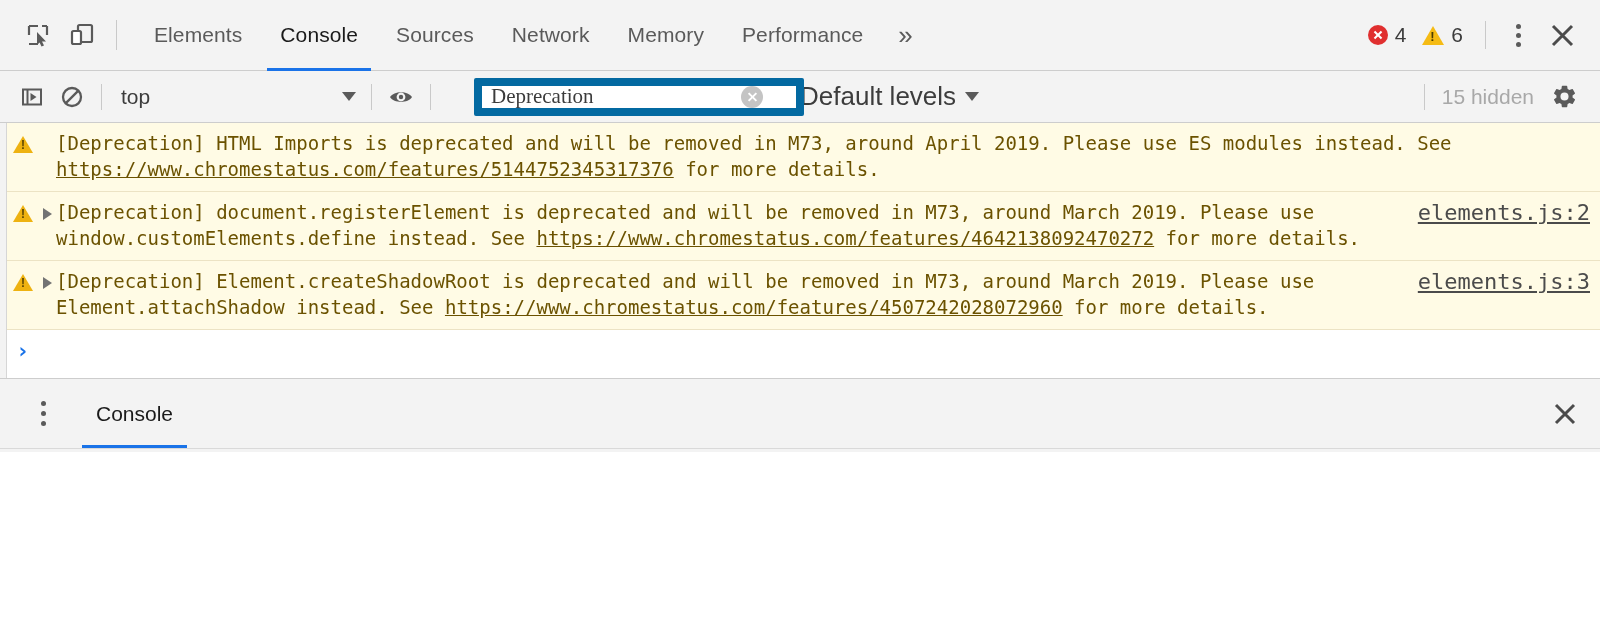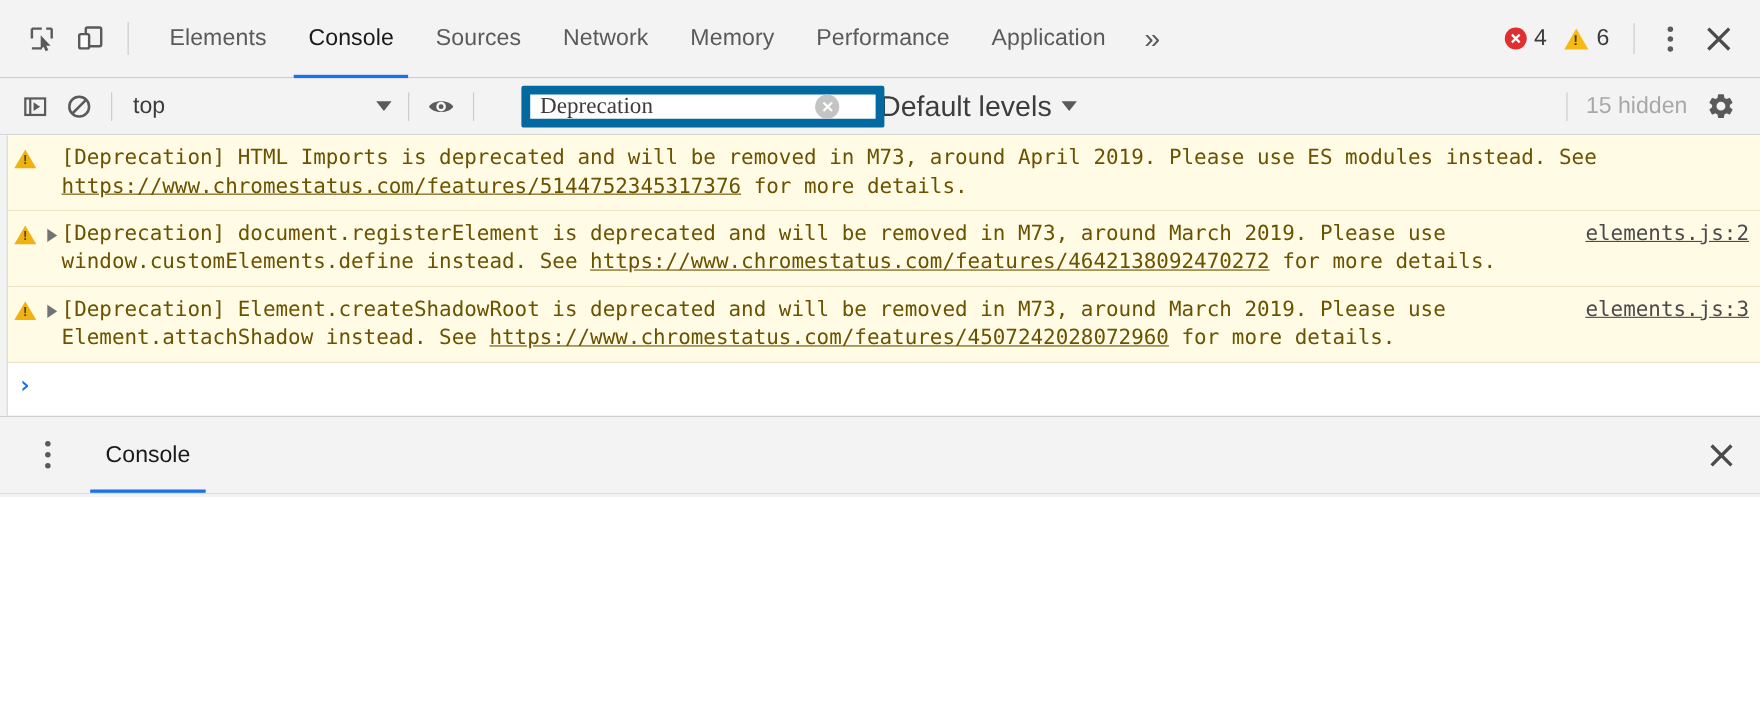--- a/index.html
+++ b/index.html
@@ -369,21 +369,21 @@
     white-space: pre-wrap;
     word-break: break-word;
     padding-right: 4px;
   }
   .msg-text a {
     color: #6b5200;
     text-decoration: underline;
   }
   .msg-src {
     font-family: "DejaVu Sans Mono", monospace;
-    font-size: 19px;
+    font-size: 22px;
     line-height: 25.5px;
     color: #4b4b4b;
     text-decoration: underline;
     white-space: nowrap;
     margin-left: 12px;
     align-self: flex-start;
     padding-top: 0px;
   }
   .msg-src.blank { visibility: hidden; }
 
@@ -506,23 +506,20 @@
           <span>Sources</span>
         </div>
       <div class="tab">
           <span>Network</span>
         </div>
       <div class="tab">
           <span>Memory</span>
         </div>
       <div class="tab">
           <span>Performance</span>
-        </div>
-      <div class="tab">
-          <span>Application</span>
         </div>
       <div class="tab-more">
           <span>»</span>
         </div>
     </div>
 
     <div class="tb-right">
       <div class="counts">
         <div class="count-group">
           <span class="err-dot"></span>

